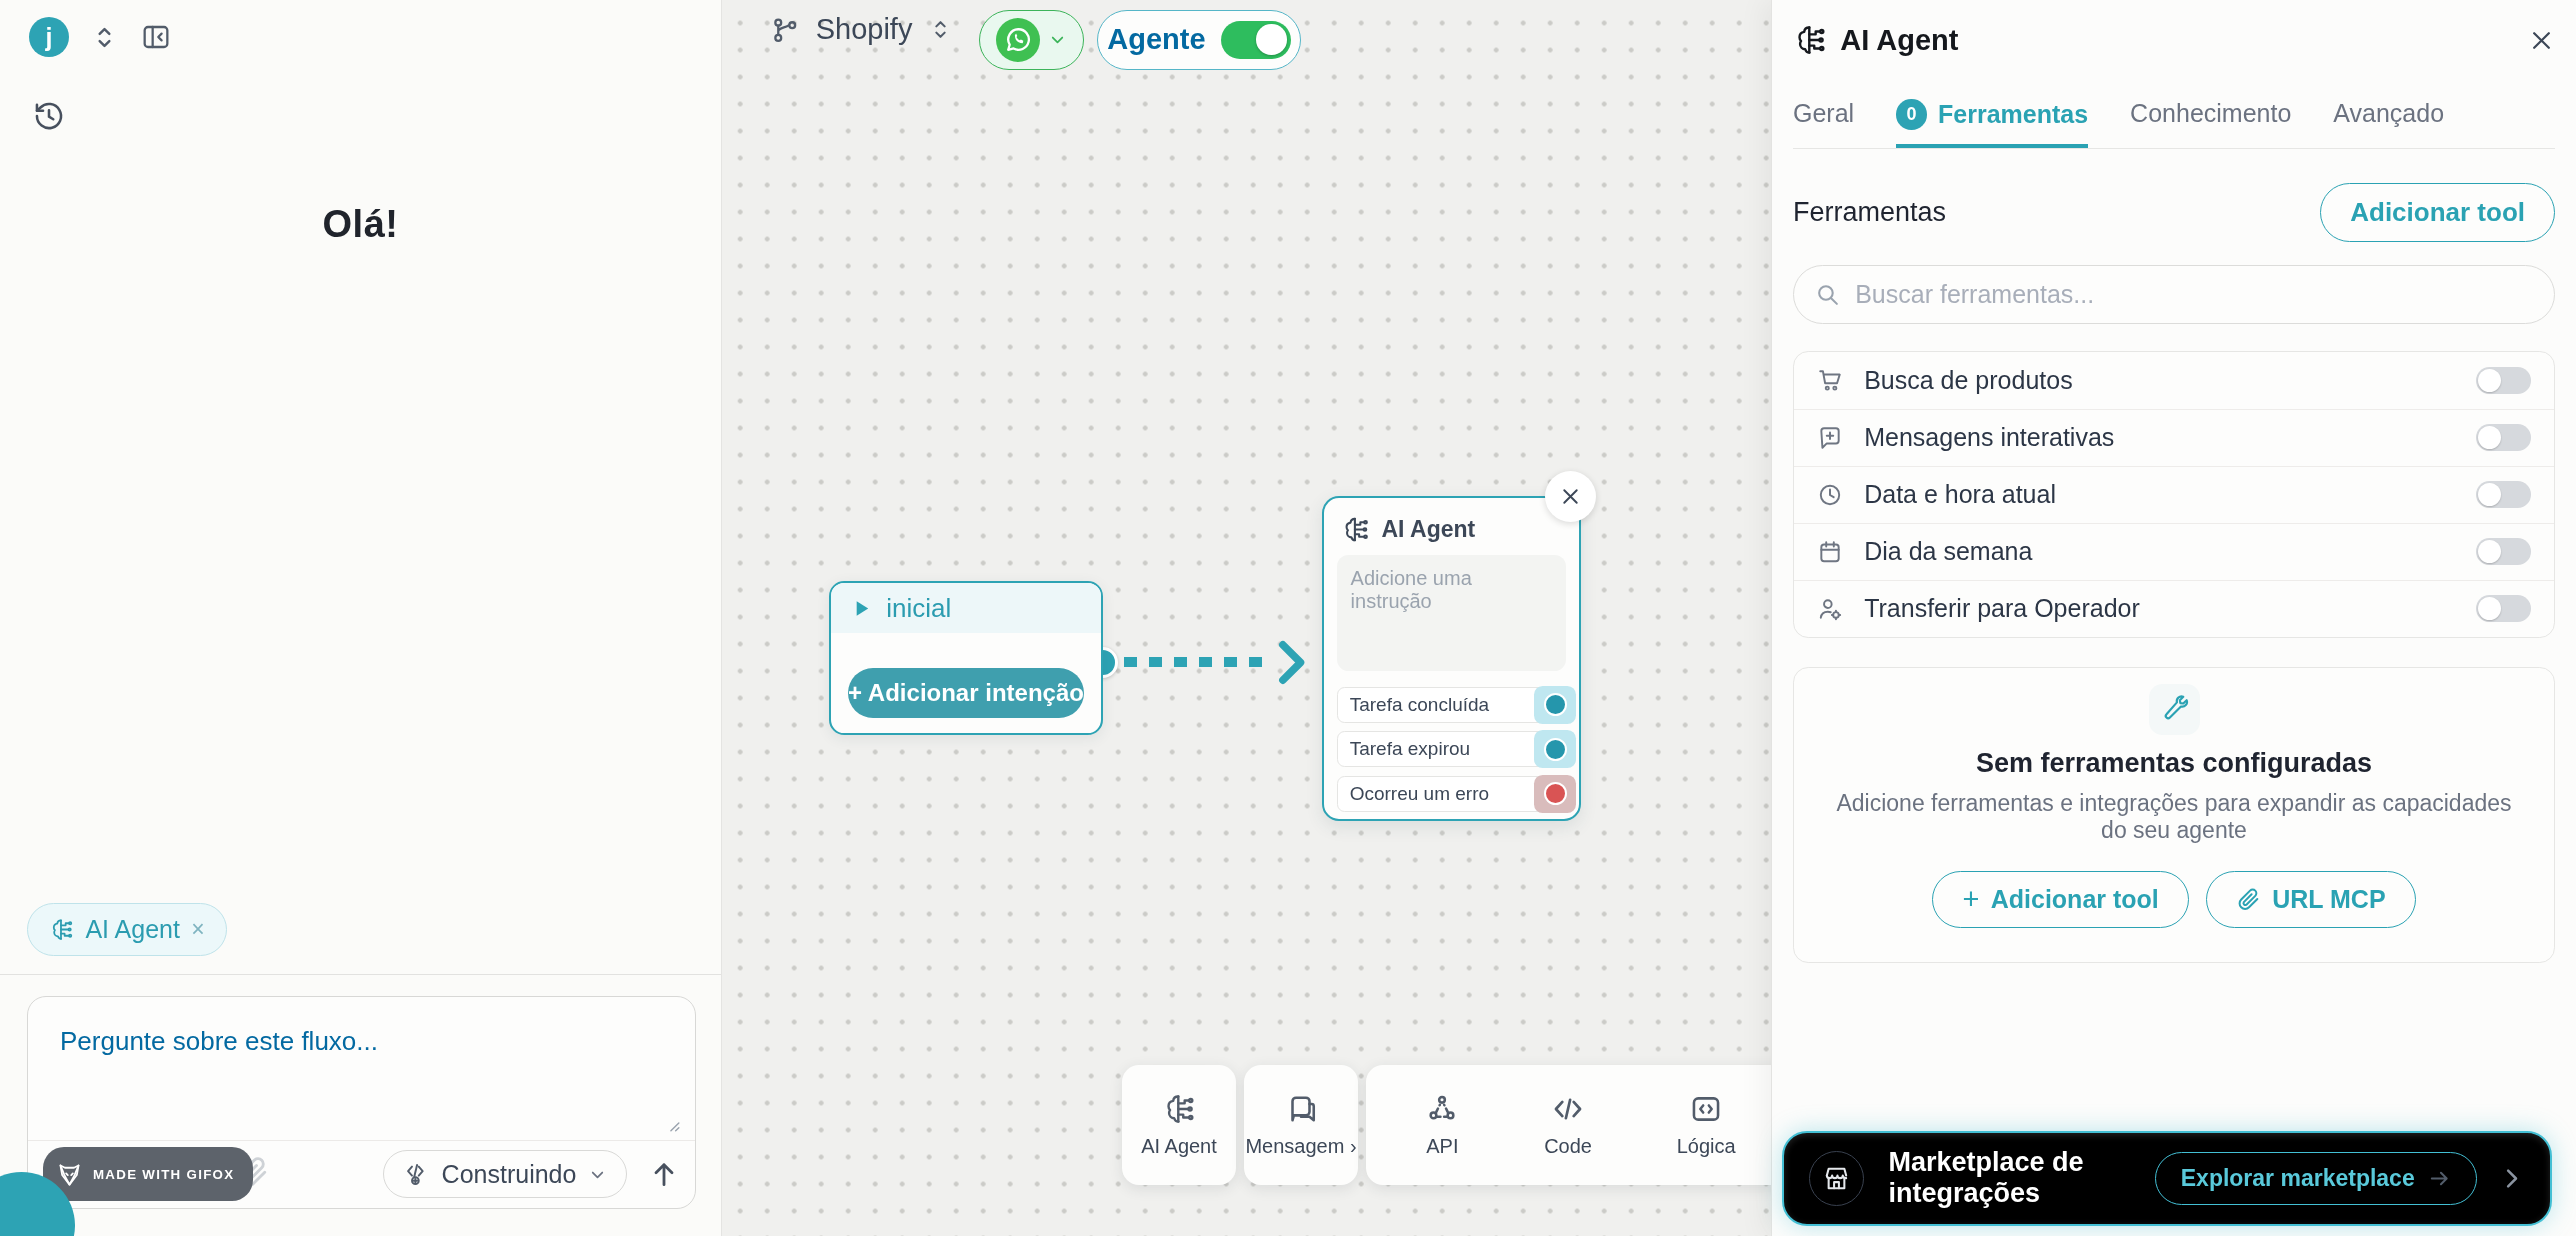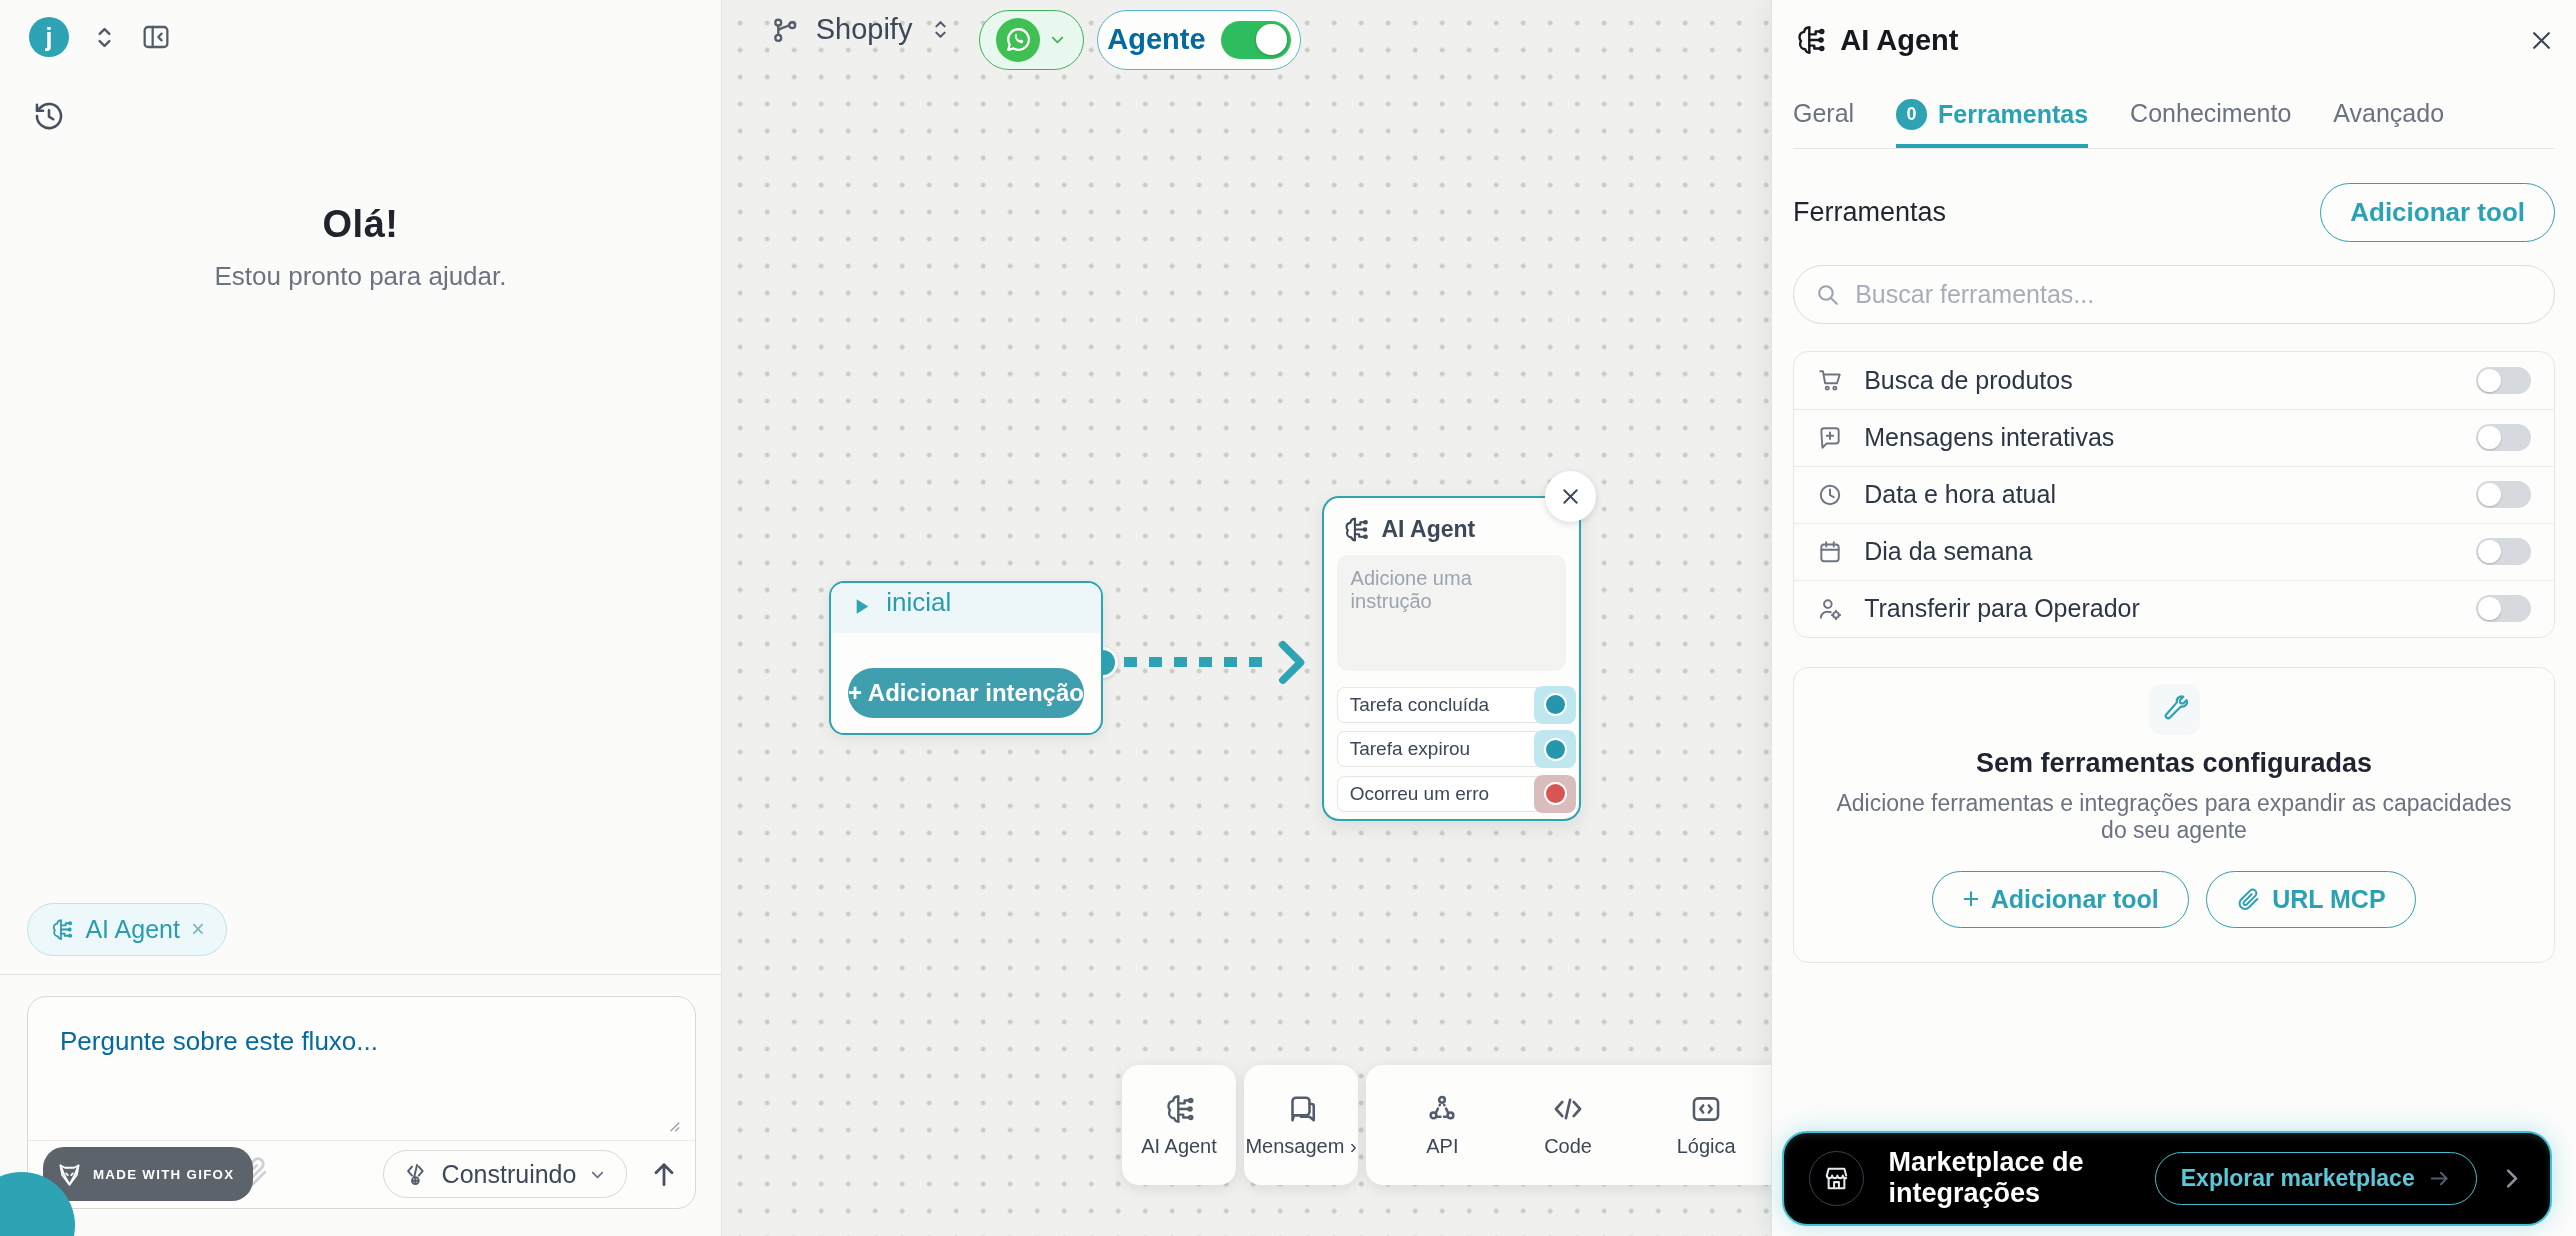--- a/index.html
+++ b/index.html
@@ -25,21 +25,21 @@
   .switch .knob { position:absolute; top:3.8px; right:3.8px; width:30.5px; height:30.5px; border-radius:50%; background:#fff; box-shadow:0 1px 2.9px rgba(0,0,0,.25); }
 
   
   .edge-dot { position:absolute; left:1087px; top:647px; width:30.5px; height:30.5px; border-radius:50%; background:#2da3b4; border:3.8px solid #fff; box-shadow:0 1px 3.8px rgba(0,0,0,.2); }
   .edge-line { position:absolute; left:1124px; top:657px; width:141px; height:9.5px;
     background:repeating-linear-gradient(90deg,#2da3b4 0 13.3px, transparent 13.3px 25px); }
   .edge-arrow { position:absolute; left:1263px; top:634px; color:#2da3b4; }
 
   
   .node-start { position:absolute; left:829px; top:581px; width:274px; height:154px; background:#fdfdfc; border:2.4px solid #2da3b4; border-radius:15.2px; box-shadow:0 3.8px 13.3px rgba(40,70,80,.08); overflow:hidden; }
-  .node-start .hd { height:50px; background:#edf7f9; display:flex; align-items:flex-end; gap:13.3px; padding:15px 19px; color:#2b9cb0; }
+  .node-start .hd { height:50px; background:#edf7f9; display:flex; align-items:center; gap:13.3px; padding:15px 19px; color:#2b9cb0; }
   .node-start .hd .lbl { font-size:26px; font-weight:500; }
   .node-start .btn { position:absolute; left:17px; right:17px; bottom:15.2px; height:50px; border-radius:25px; background:#3f9fae; color:#fff; font-size:24px; font-weight:700; display:flex; align-items:center; justify-content:center; }
 
   
   .node-agent { position:absolute; left:1322px; top:496px; width:259px; height:325px; background:#fdfdfc; border:2.4px solid #2da3b4; border-radius:17px; box-shadow:0 5.7px 17px rgba(40,70,80,.10); padding:11.4px 13.3px; }
   .node-agent .close { position:absolute; right:-17px; top:-27px; width:51px; height:51px; border-radius:50%; background:#fff; box-shadow:0 1.9px 7.6px rgba(0,0,0,.14); display:flex; align-items:center; justify-content:center; color:#3c4757; }
   .node-agent .hd { display:flex; align-items:center; gap:11.4px; color:#3c4757; padding:5.7px 3.8px 11.4px; }
   .node-agent .hd .lbl { font-size:23px; font-weight:700; }
   .node-agent .instr { height:116px; background:#f3f4f2; border-radius:11.4px; font-size:20px; color:#9aa3ae; padding:11.4px 13.3px; margin-bottom:15.2px; }
   .out-row { position:relative; height:36px; background:#fff; border:1.4px solid #e5e5e3; border-radius:7.6px; margin-bottom:8.6px; font-size:19px; color:#3c4757; line-height:34px; padding-left:11.4px; }
@@ -408,21 +408,20 @@
         </span>
     </div>
     <div class="lp-history icon-btn" style="justify-content:flex-start">
         <svg width="34" height="34" viewBox="0 0 36 36">
           <use href="#i-history"></use>
         </svg>
       </div>
 
     <div class="greeting">
       <h1>Olá!</h1>
-      <p>Estou pronto para ajudar.</p>
     </div>
 
     <div class="chip">
       <span class="icon-btn" style="color:#2b9cb0">
           <svg width="25" height="25" viewBox="0 0 26 26">
             <use href="#i-brain"></use>
           </svg>
         </span>
       <span class="lbl">AI Agent</span>
       <span class="x">×</span>

